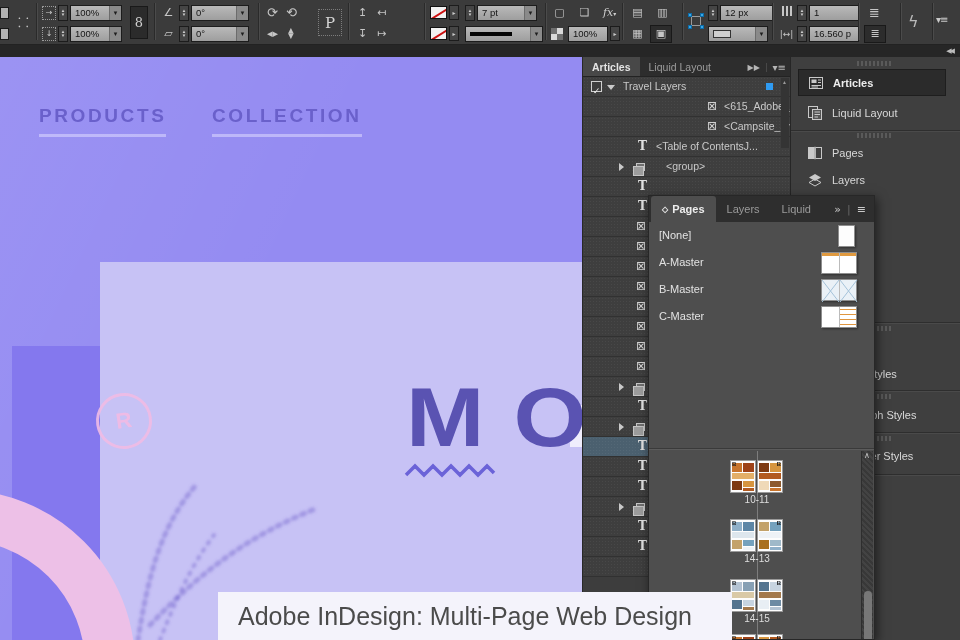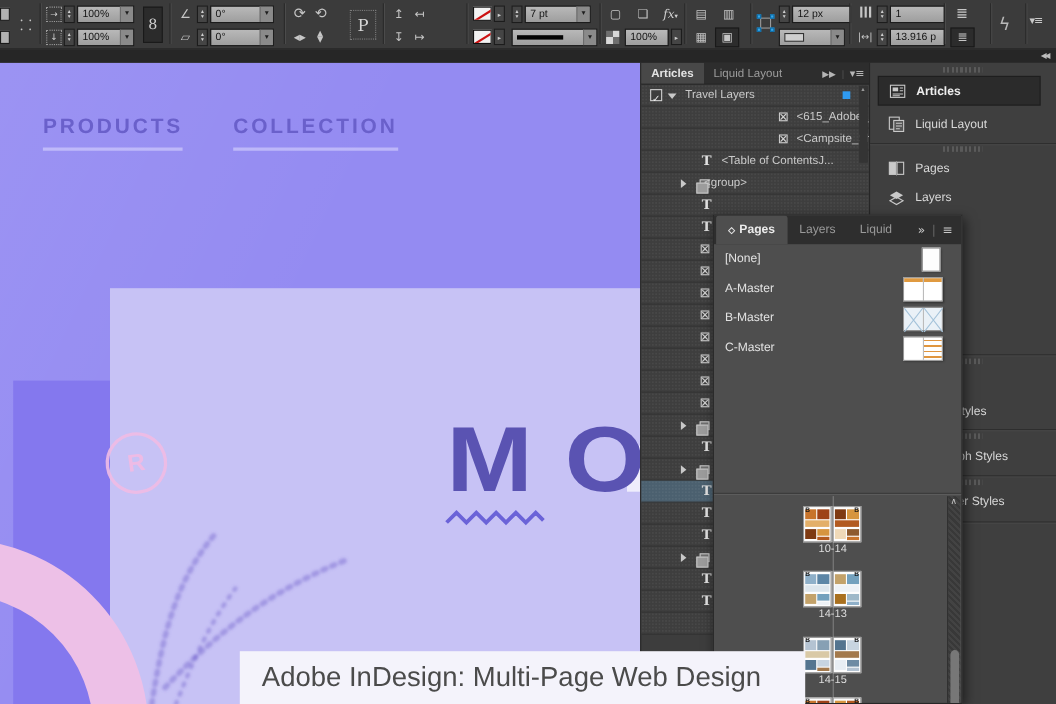--- a/index.html
+++ b/index.html
@@ -317,21 +317,21 @@
       <span class="icn colicon"><span></span><span></span><span></span></span>
       <span class="stp">▲<br>▼</span>
       <span class="fld" style="width:50px">
           <i style="font-style:normal">1</i>
         </span>
     </div>
     <div class="tb r2" style="left:778px">
       <span class="icn" style="font-size:9px">|↔|</span>
       <span class="stp">▲<br>▼</span>
       <span class="fld" style="width:50px">
-          <i style="font-style:normal">13.916 p</i>
+          <i style="font-style:normal">16.560 p</i>
         </span>
     </div>
     <div class="vdiv" style="left:858px"></div>
 
     <div class="tb r1" style="left:866px">
         <span class="icn" style="font-size:13px">≣</span>
       </div>
     <div class="tb r2" style="left:864px">
         <span class="pressed">
           <span class="icn" style="width:auto;font-size:11px">≣</span>
@@ -406,21 +406,21 @@
           <span class="ic-img" style="left: 124px;">⊠</span>
           <span class="" style="left: 141px;">&lt;Campsite_Shot06_0...</span>
         </div>
         <div class="arow">
           <span class="ic-txt" style="left: 55px;">T</span>
           <span class="" style="left: 73px;">&lt;Table of ContentsJ...</span>
         </div>
         <div class="arow">
           <span class="ic-caret" style="left: 36px;"></span>
           <span class="ic-grp" style="left: 53px;"></span>
-          <span class="" style="left: 57px;">&lt;group&gt;</span>
+          <span class="" style="left: 83px;">&lt;group&gt;</span>
         </div>
         <div class="arow">
           <span class="ic-txt" style="left: 55px;">T</span>
           <span class="" style="left: 73px;"></span>
         </div>
         <div class="arow">
           <span class="ic-txt" style="left: 55px;">T</span>
           <span class="" style="left: 73px;"></span>
         </div>
         <div class="arow">
@@ -626,21 +626,21 @@
           <div class="spage">
             <span class="B" style="right: 1px;">B</span>
             <div class="cell" style="left: 1.44px; top: 1.86px; width: 9.6px; height: 8.68px; background: rgb(126, 58, 18);"></div>
             <div class="cell" style="left: 12.48px; top: 1.86px; width: 10.08px; height: 8.68px; background: rgb(214, 149, 63);"></div>
             <div class="cell" style="left: 1.44px; top: 12.4px; width: 21.12px; height: 5.58px; background: rgb(178, 90, 32);"></div>
             <div class="cell" style="left: 1.44px; top: 19.84px; width: 9.6px; height: 9.3px; background: rgb(239, 217, 184);"></div>
             <div class="cell" style="left: 12.48px; top: 19.84px; width: 10.08px; height: 6.2px; background: rgb(141, 90, 46);"></div>
             <div class="cell" style="left: 12.48px; top: 26.66px; width: 10.08px; height: 3.1px; background: rgb(200, 116, 44);"></div>
           </div>
         </div>
-        <div class="slabel" style="top: 298px;">10-14</div>
+        <div class="slabel" style="top: 298px;">10-11</div>
         <div class="spread" style="top: 323px;">
           <div class="spage">
             <span class="B" style="left: 1px;">B</span>
             <div class="cell" style="left: 1.44px; top: 1.86px; width: 9.6px; height: 8.68px; background: rgb(143, 176, 201);"></div>
             <div class="cell" style="left: 12.48px; top: 1.86px; width: 10.08px; height: 8.68px; background: rgb(93, 134, 166);"></div>
             <div class="cell" style="left: 1.44px; top: 12.4px; width: 21.12px; height: 5.58px; background: rgb(221, 230, 237);"></div>
             <div class="cell" style="left: 1.44px; top: 19.84px; width: 9.6px; height: 9.3px; background: rgb(195, 162, 106);"></div>
             <div class="cell" style="left: 12.48px; top: 19.84px; width: 10.08px; height: 6.2px; background: rgb(116, 161, 189);"></div>
             <div class="cell" style="left: 12.48px; top: 26.66px; width: 10.08px; height: 3.1px; background: rgb(238, 242, 246);"></div>
           </div>

